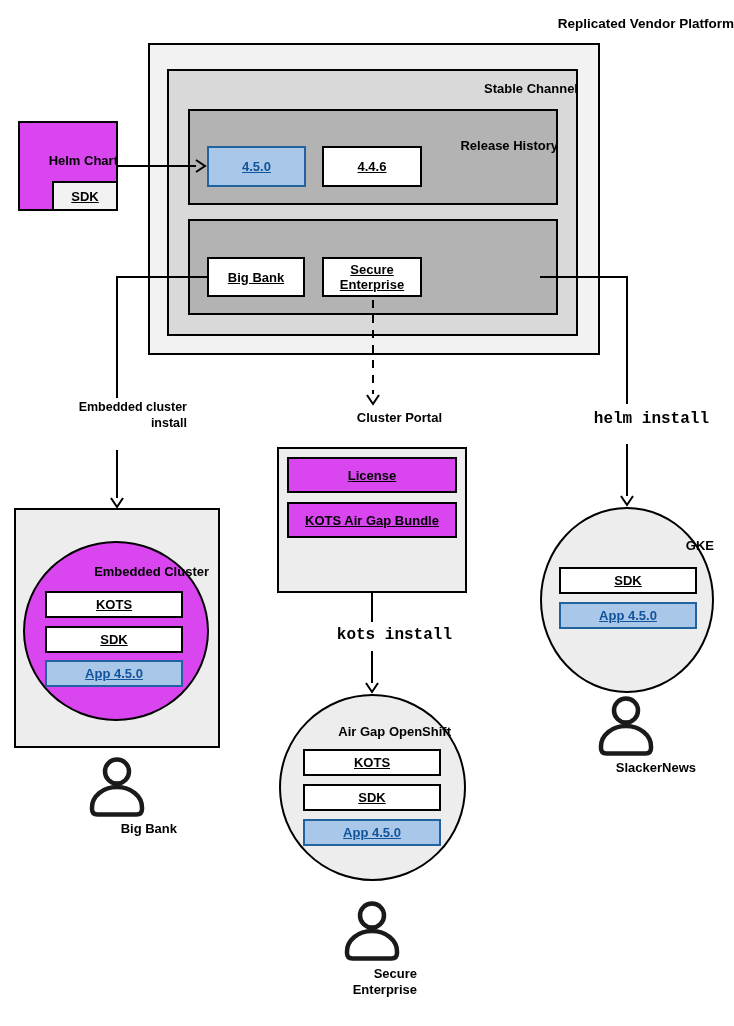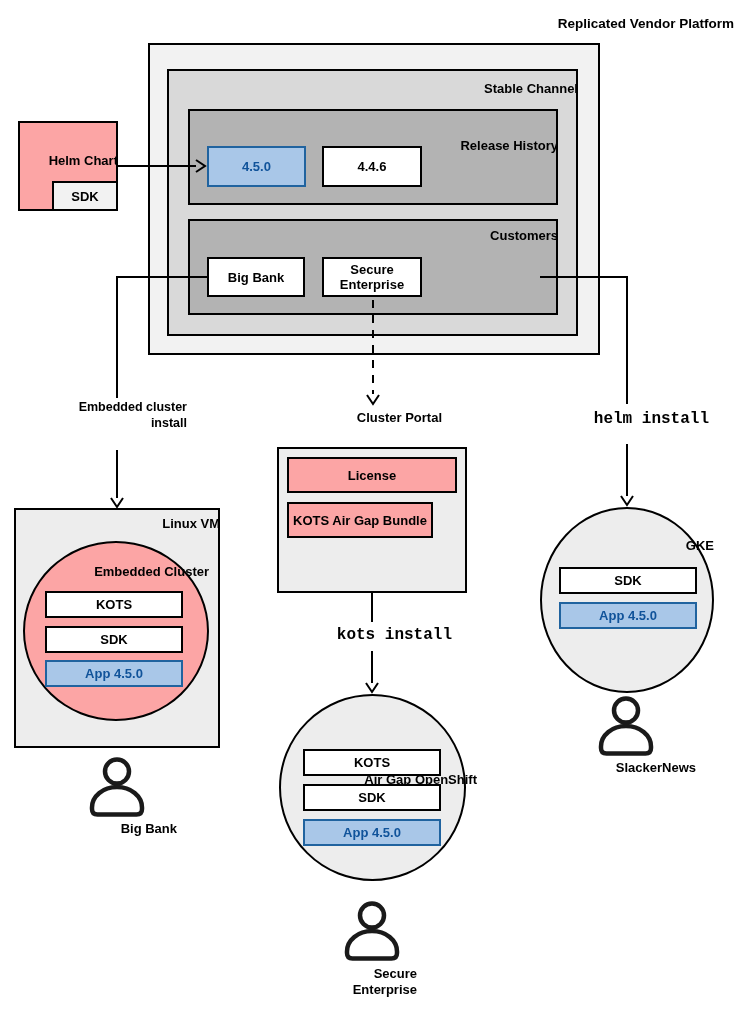--- a/index.html
+++ b/index.html
@@ -1,25 +1,25 @@
 <!DOCTYPE html>
 <html><head>
 <meta charset="utf-8">
 <style>
   html,body{margin:0;padding:0;background:#fff;}
   .canvas{position:relative;width:734px;height:1026px;background:#fff;overflow:hidden;
           font-family:"Liberation Sans",sans-serif;color:#000;}
-  .box{position:absolute;box-sizing:border-box;border:2px solid #000;}
+  .box{position:absolute;box-sizing:border-box;border:2px solid #000;text-decoration:underline;}
   .flexc{display:flex;align-items:center;justify-content:center;text-align:center;}
   .lbl{position:absolute;font-weight:bold;text-align:right;font-size:13px;line-height:15px;}
   .comp{font-weight:bold;font-size:13px;}
   .fill-l1{background:#f2f2f2;}   
   .fill-l2{background:#d9d9d9;}   
   .fill-l3{background:#b3b3b3;}   
-  .fill-l4{background:#fca5a5;}   
+  .fill-l4{background:#d946ef;}   
   .fill-l5{background:#ededed;}   
   .white{background:#ffffff;}
   .blue{background:#a9c7e8;border-color:#20639f;color:#10539a;}
   .circle{border-radius:50%;}
   .mono{font-family:"Liberation Mono",monospace;font-weight:bold;font-size:16px;}
   .wires{position:absolute;left:0;top:0;pointer-events:none;}
   .wires path{stroke:#000;stroke-width:2;fill:none;}
   .wires path.dash{stroke-dasharray:8 7;}
   .person{position:absolute;}
   .person circle,.person path{fill:none;stroke:#1a1a1a;stroke-width:4.5;stroke-linejoin:round;}
@@ -34,55 +34,53 @@
   <div class="box fill-l1" style="left:148px;top:43px;width:452px;height:312px;"></div>
   <div class="box fill-l2" style="left:167px;top:69px;width:411px;height:267px;"></div>
   <div class="lbl" style="left:167px;top:81px;width:411px;">Stable Channel</div>
 
   <div class="box fill-l3" style="left:188px;top:109px;width:370px;height:96px;"></div>
   <div class="lbl" style="left:188px;top:118px;width:370px;margin-top:20px;">Release History</div>
   <div class="box blue flexc comp" style="left:207px;top:146px;width:99px;height:41px;font-size:13px;">4.5.0</div>
   <div class="box white flexc comp" style="left:322px;top:146px;width:100px;height:41px;font-size:13px;">4.4.6</div>
 
   <div class="box fill-l3" style="left:188px;top:219px;width:370px;height:96px;"></div>
-  <div class="lbl" style="left:188px;top:228px;width:370px;">Customers</div>
   <div class="box white flexc comp" style="left:207px;top:257px;width:98px;height:40px;">Big Bank</div>
   <div class="box white flexc comp" style="left:322px;top:257px;width:100px;height:40px;line-height:15px;padding:0 14px;">Secure Enterprise</div>
 
   <div class="box fill-l4" style="left:18px;top:121px;width:100px;height:90px;"></div>
   <div class="lbl" style="left:18px;top:153px;width:100px;">Helm Chart</div>
   <div class="box fill-l1 flexc comp" style="left:52px;top:181px;width:66px;height:30px;">SDK</div>
 
   <div class="lbl" style="left:47px;top:399px;width:140px;font-size:12.5px;line-height:16px;">
     <div>Embedded cluster</div>
     <div>install</div>
   </div>
   <div class="lbl" style="left:302px;top:410px;width:140px;">Cluster Portal</div>
   <div class="lbl mono" style="left:549px;top:412px;width:160px;">helm install</div>
   <div class="lbl mono" style="left:292px;top:628px;width:160px;">kots install</div>
 
   <div class="box fill-l5" style="left:14px;top:508px;width:206px;height:240px;"></div>
-  <div class="lbl" style="left:14px;top:516px;width:206px;">Linux VM</div>
   <div class="box fill-l4 circle" style="left:23px;top:541px;width:186px;height:180px;"></div>
   <div class="lbl" style="left:23px;top:564px;width:186px;">Embedded Cluster</div>
   <div class="box white flexc comp" style="left:45px;top:591px;width:138px;height:27px;">KOTS</div>
   <div class="box white flexc comp" style="left:45px;top:626px;width:138px;height:27px;">SDK</div>
   <div class="box blue flexc comp" style="left:45px;top:660px;width:138px;height:27px;">App 4.5.0</div>
 
   <div class="box fill-l5" style="left:277px;top:447px;width:190px;height:146px;"></div>
   <div class="box fill-l4 flexc comp" style="left:287px;top:457px;width:170px;height:36px;font-size:13px;">License</div>
-  <div class="box fill-l4 flexc comp" style="left:287px;top:502px;width:146px;height:36px;font-size:13px;">KOTS Air Gap Bundle</div>
+  <div class="box fill-l4 flexc comp" style="left:287px;top:502px;width:170px;height:36px;font-size:13px;">KOTS Air Gap Bundle</div>
 
   <div class="box fill-l5 circle" style="left:540px;top:507px;width:174px;height:186px;"></div>
   <div class="lbl" style="left:540px;top:538px;width:174px;">GKE</div>
   <div class="box white flexc comp" style="left:559px;top:567px;width:138px;height:27px;">SDK</div>
   <div class="box blue flexc comp" style="left:559px;top:602px;width:138px;height:27px;">App 4.5.0</div>
 
   <div class="box fill-l5 circle" style="left:279px;top:694px;width:187px;height:187px;"></div>
-  <div class="lbl" style="left:290px;top:724px;width:187px;margin-top:48px;">Air Gap OpenShift</div>
+  <div class="lbl" style="left:264px;top:724px;width:187px;">Air Gap OpenShift</div>
   <div class="box white flexc comp" style="left:303px;top:749px;width:138px;height:27px;">KOTS</div>
   <div class="box white flexc comp" style="left:303px;top:784px;width:138px;height:27px;">SDK</div>
   <div class="box blue flexc comp" style="left:303px;top:819px;width:138px;height:27px;">App 4.5.0</div>
 
   <svg class="person" style="left:89px;top:757px;" width="56" height="62" viewBox="0 0 56 62">
     <circle cx="28" cy="14.5" r="12"></circle>
     <path d="M3 52 V50.5 A25 20.5 0 0 1 53 50.5 V52 Q53 57.5 47.5 57.5 H8.5 Q3 57.5 3 52 Z"></path>
   </svg>
   <div class="lbl" style="left:57px;top:821px;width:120px;">Big Bank</div>
 

